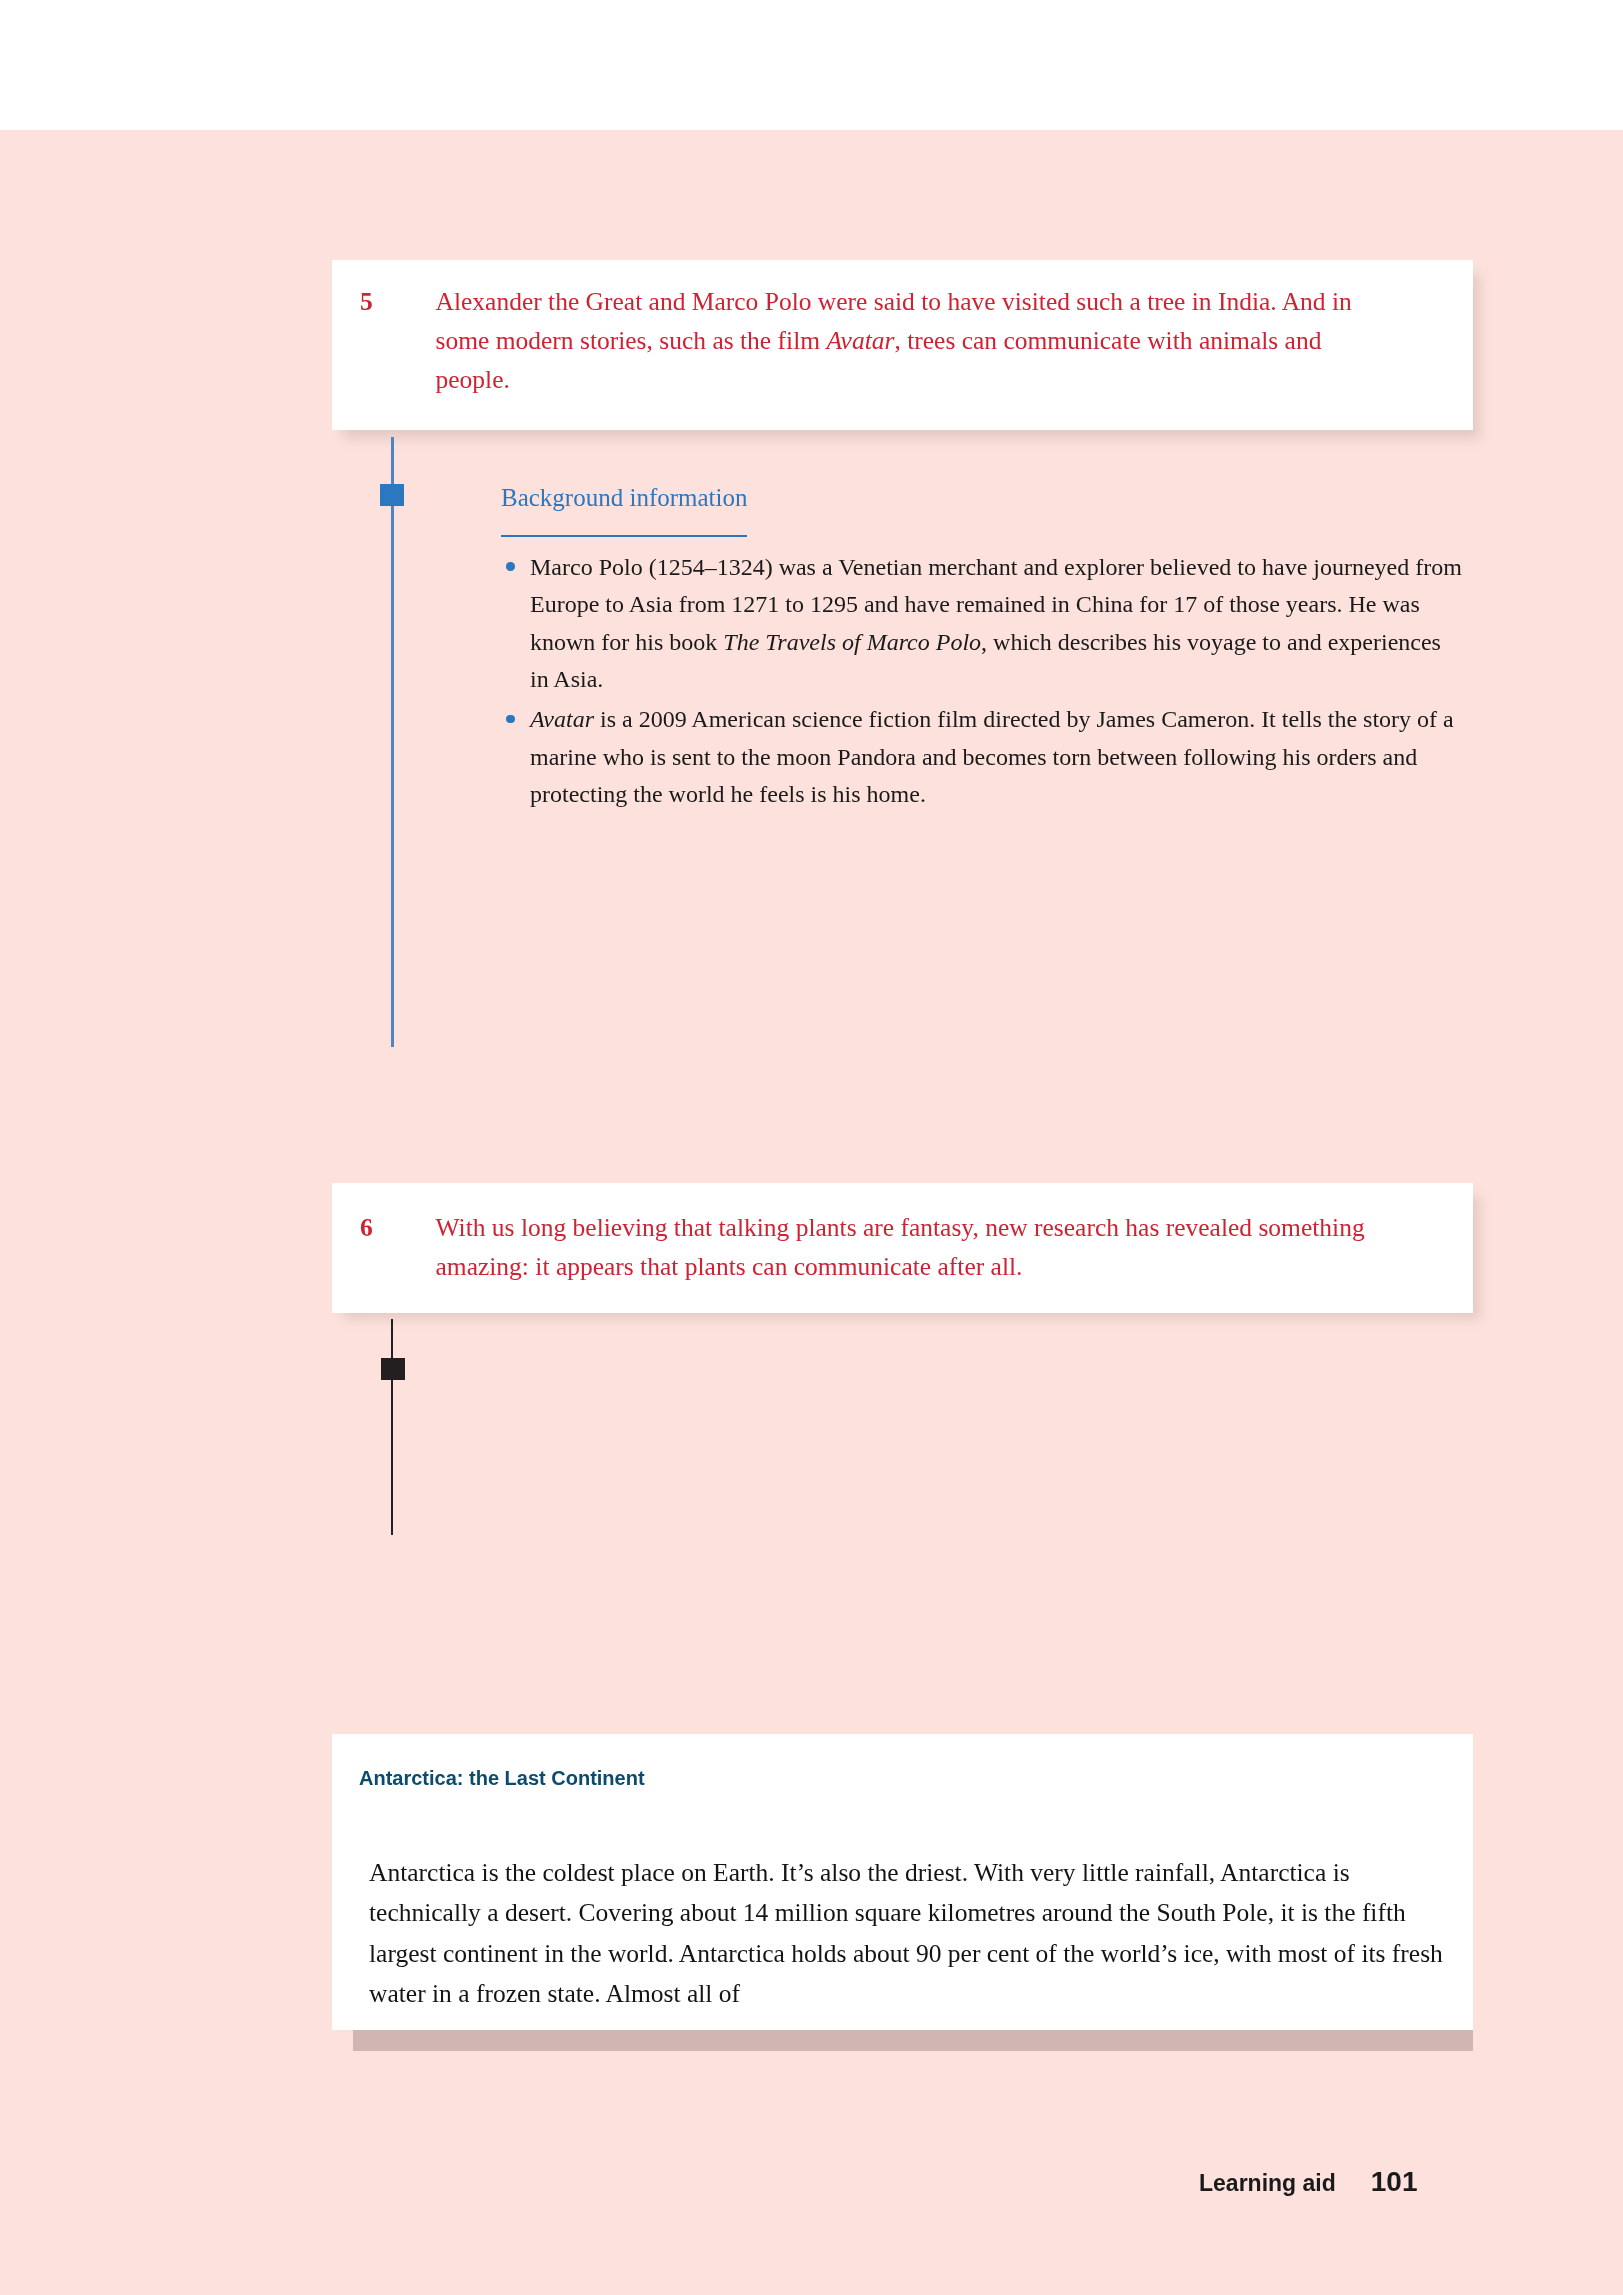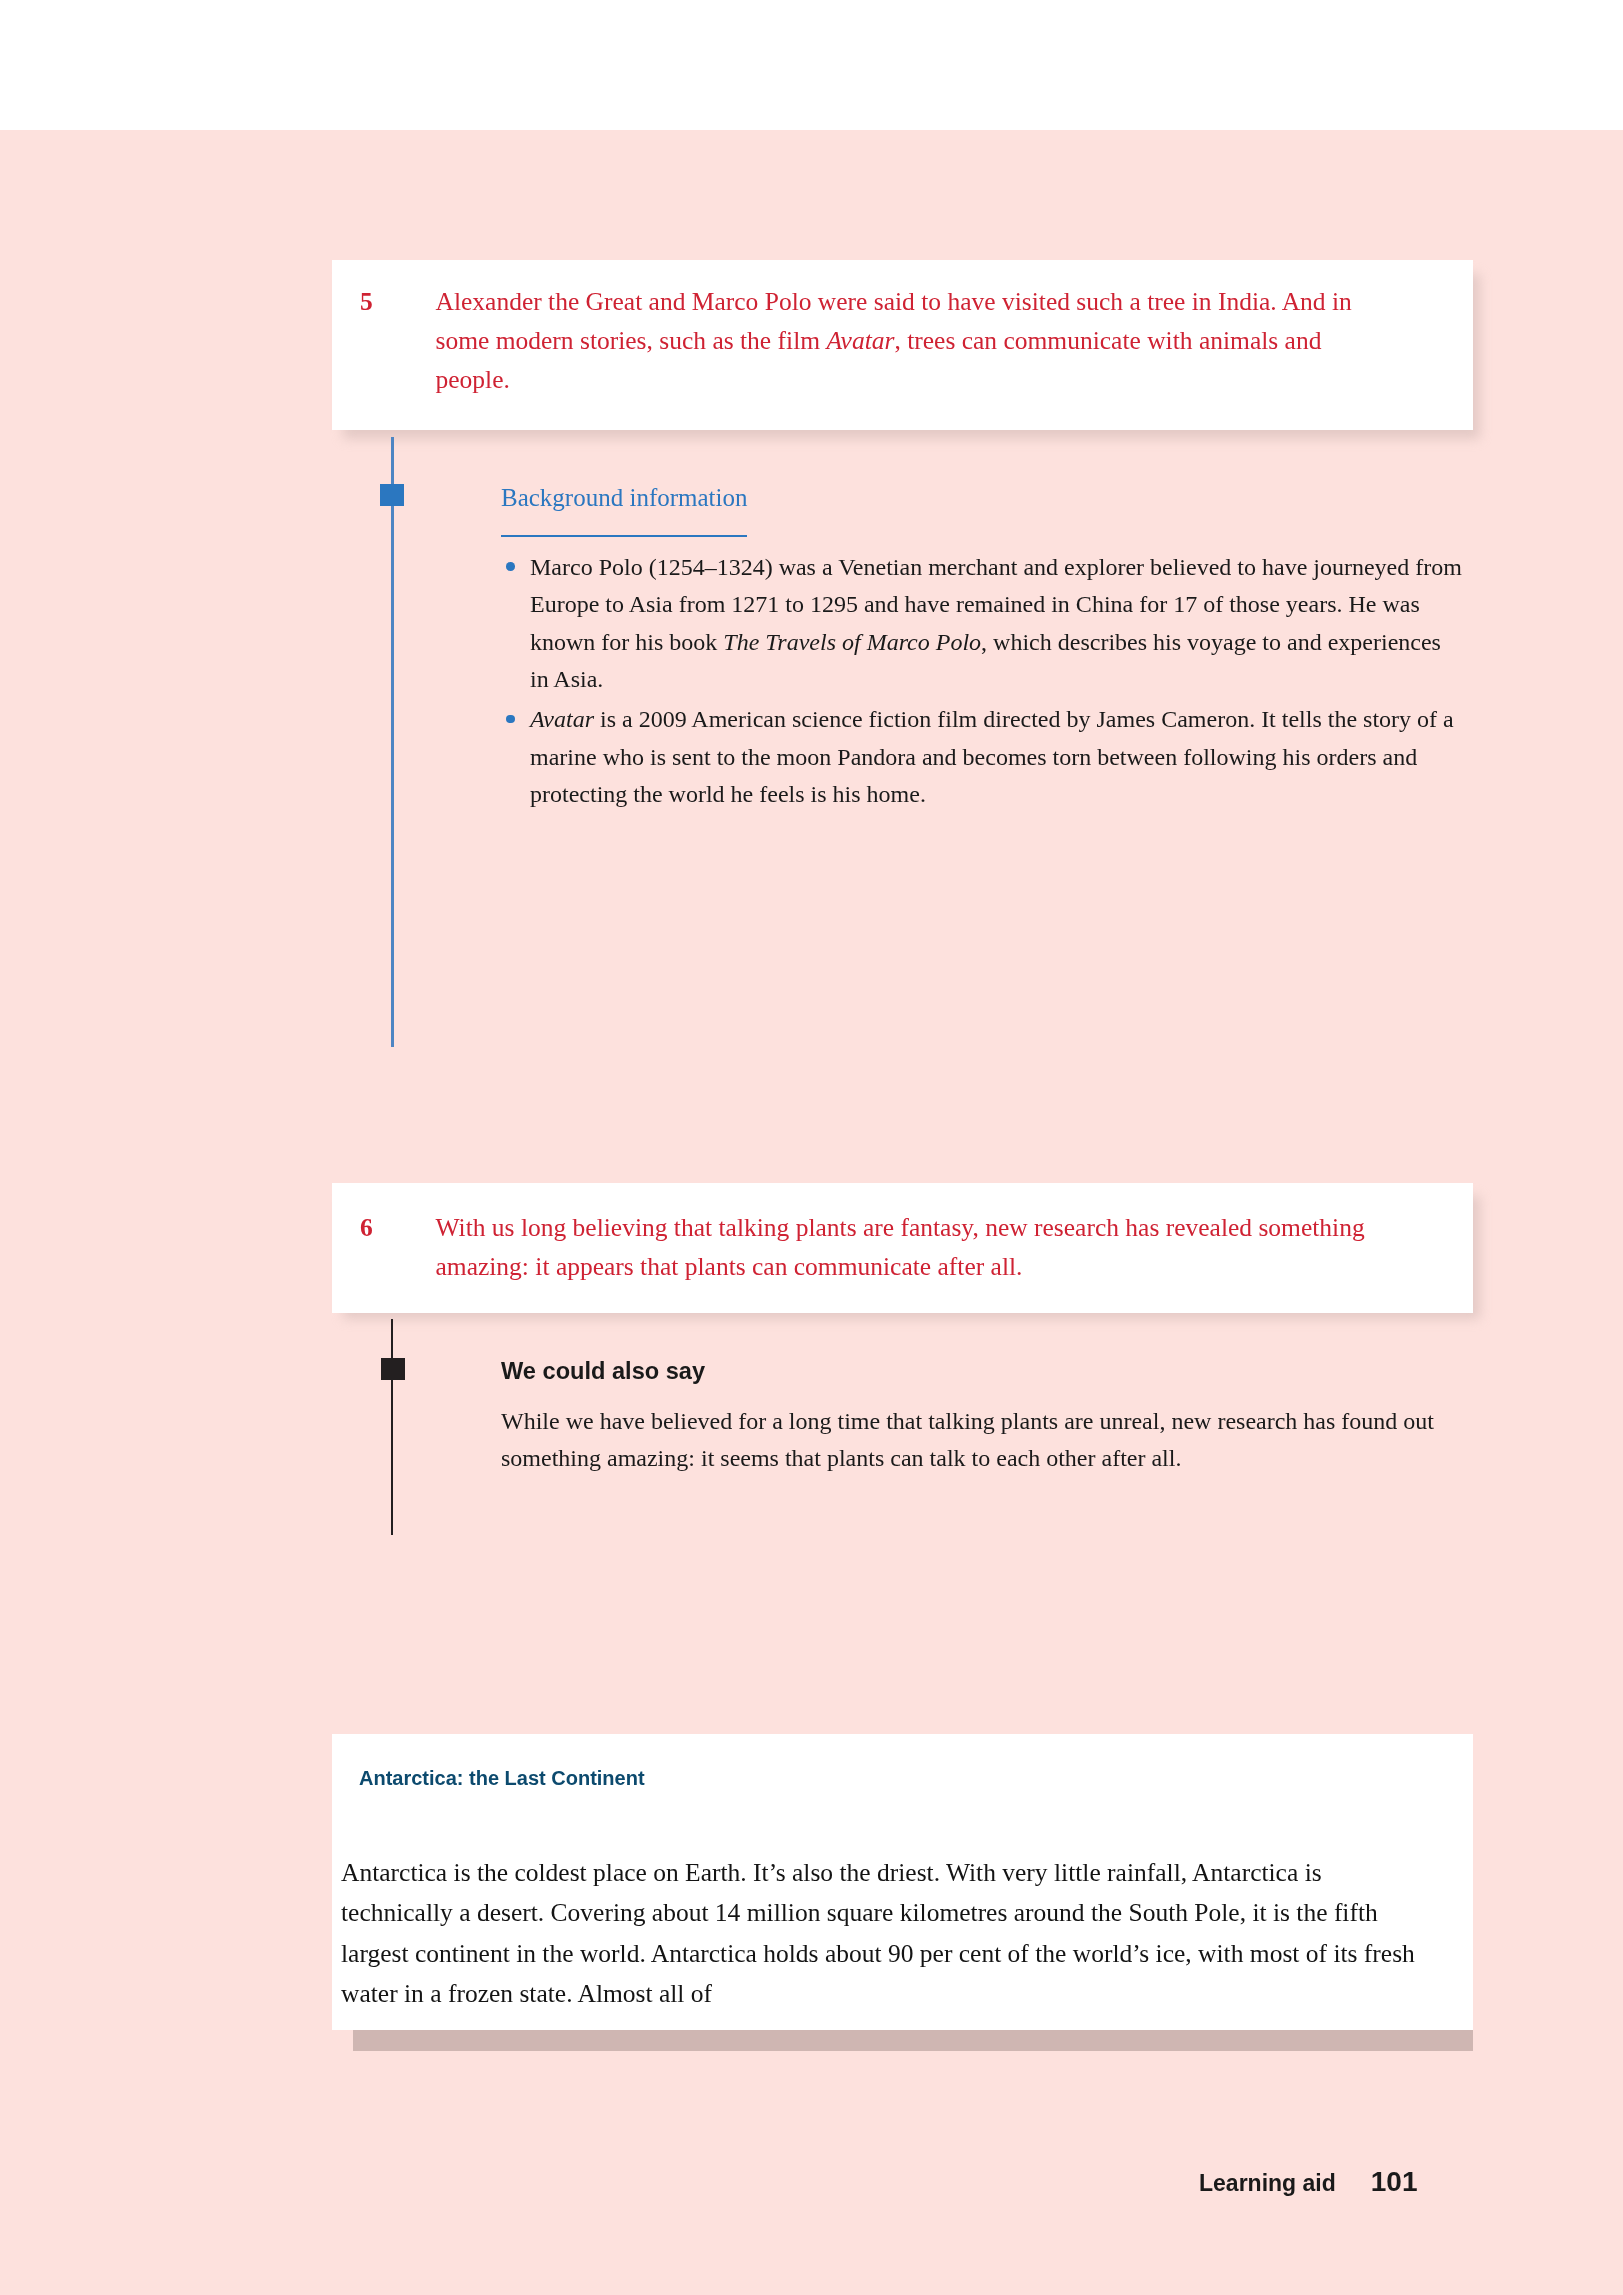--- a/index.html
+++ b/index.html
@@ -195,32 +195,28 @@
   <div class="card" style="left:332px; top:1183px; width:1141px; height:130px;"></div>
 
   <div class="numbered" style="left:360px; top:1209px; width:1021px;">
     <span class="num">6</span>
     <span class="body">With us long believing that talking plants are fantasy, new research has revealed something amazing: it appears that plants can communicate after all.</span>
   </div>
 
   <div class="rail black" style="left:391px; top:1319px; height:216px;"></div>
   <div class="marker black" style="left:381px; top:1358px;"></div>
 
-  <div class="annot" style="left:501px; top:1353px; width:975px;">
-    <div class="head-black">We could also say</div>
-    <p>While we have believed for a long time that talking plants are unreal, new research has found out something amazing: it seems that plants can talk to each other after all.</p>
-  </div>
 
 
   <div class="card-shadow" style="left:353px; top:1755px; width:1120px; height:296px;"></div>
   <div class="card" style="left:332px; top:1734px; width:1141px; height:296px;"></div>
 
   <div class="passage-title" style="left:359px; top:1767px;">Antarctica: the Last Continent</div>
 
-  <div class="passage-body" style="left:341px; top:1853px; width:1086px;">
+  <div class="passage-body" style="left:369px; top:1853px; width:1086px;">
     <p>Antarctica is the coldest place on Earth. It’s also the driest. With very little rainfall, Antarctica is technically a desert. Covering about 14 million square kilometres around the South Pole, it is the fifth largest continent in the world. Antarctica holds about 90 per cent of the world’s ice, with most of its fresh water in a frozen state. Almost all of</p>
   </div>
 
   <div class="footer" style="left:1199px; top:2146px;">
     <span class="f-label">Learning aid</span>
     <span class="f-page">101</span>
   </div>
 
 </div>
 

